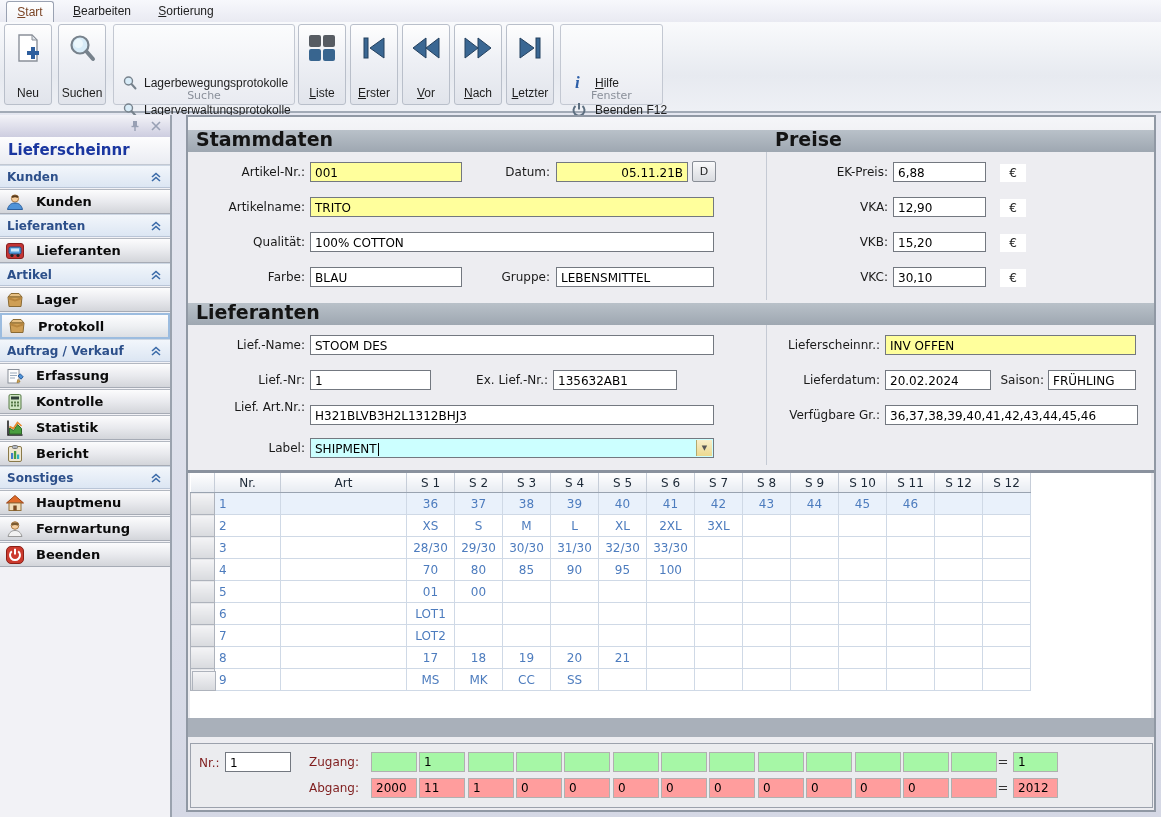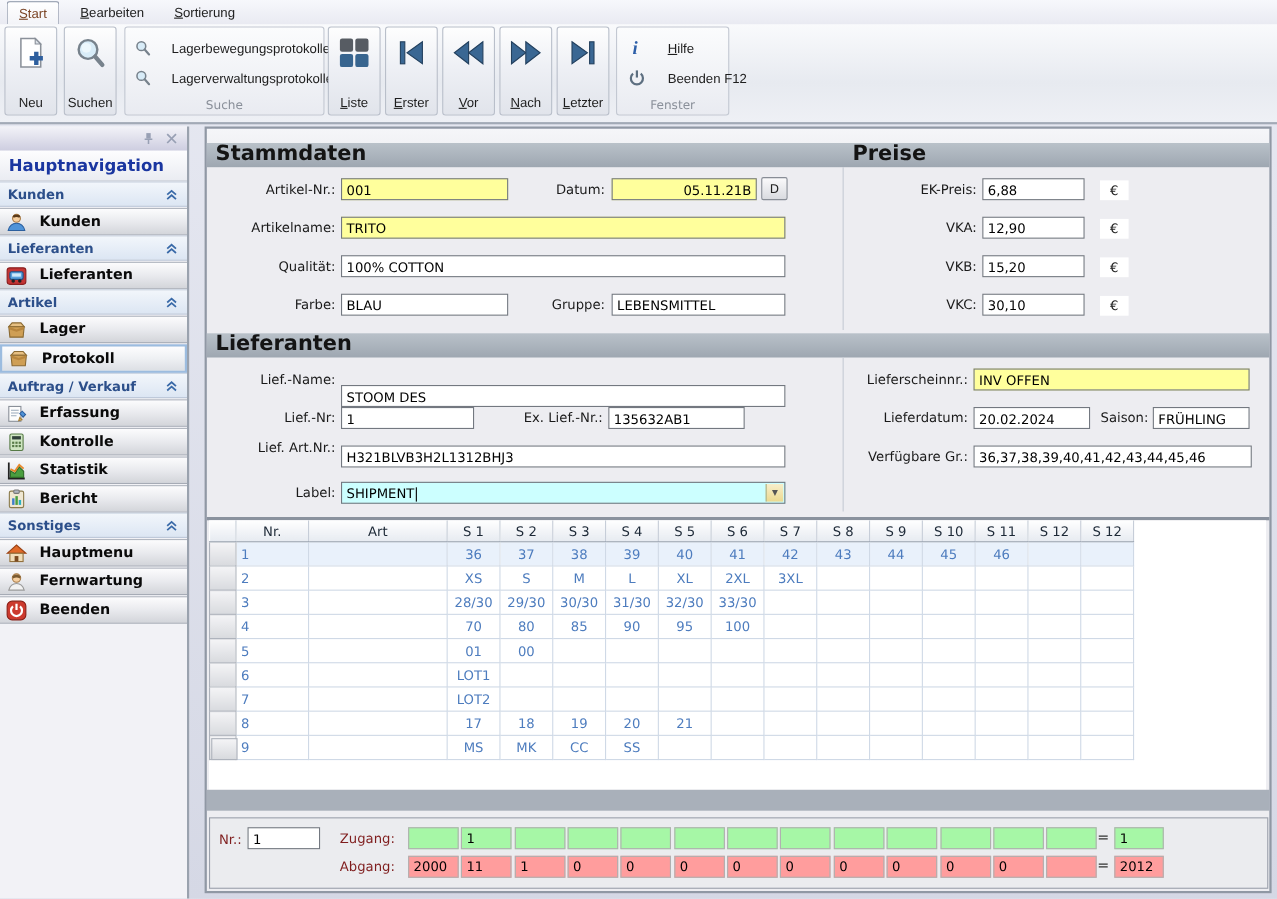--- a/index.html
+++ b/index.html
@@ -17,22 +17,22 @@
   .mn::first-letter{text-decoration:underline;}
   #ribbon{position:absolute;left:0;top:22px;width:1161px;height:91px;box-sizing:border-box;
     background:linear-gradient(#f9fafc,#e7eaf0 60%,#eef0f5);border-bottom:2px solid #a2aab6;}
   .rbtn{position:absolute;top:2px;width:48px;height:81px;border:1px solid #b9bfca;border-radius:3px;
     background:linear-gradient(#fefefe,#eef0f5 45%,#e1e4eb);box-sizing:border-box;}
   .rbtn .ric{display:block;margin:7px auto 0;width:32px;height:32px;}
   .rbtn .rlabel{position:absolute;bottom:4px;left:0;width:100%;text-align:center;font-size:12px;
     color:#1e1e1e;font-family:"Liberation Sans",sans-serif;}
   .rgroup{position:absolute;top:2px;height:81px;border:1px solid #c3c8d2;border-radius:3px;
     background:linear-gradient(#fbfcfd,#e9ebf1);box-sizing:border-box;}
-  .rgitem{position:absolute;left:8px;height:22px;display:flex;align-items:center;gap:18px;
-    font-size:12px;color:#1e1e1e;font-family:"Liberation Sans",sans-serif;white-space:nowrap;}
+  .rgitem{position:absolute;left:8px;height:22px;display:flex;align-items:center;gap:6px;
+    font-size:12px;color:#1e1e1e;font-family:"Liberation Sans",sans-serif;white-space:nowrap;margin-top:39px;}
   .rgitem .sic{width:16px;height:16px;display:inline-block;}
   .rgitem .mic{width:20px;height:20px;display:inline-block;}
   .rgcaption{position:absolute;bottom:2px;left:0;width:100%;text-align:center;font-size:11px;color:#8a909a;}
 
   
   #sidebar{position:absolute;left:0;top:115px;width:172px;height:702px;box-sizing:border-box;
     background:#f2f2f6;border-right:2px solid #9aa2ae;}
   #sidebar-header{height:22px;background:linear-gradient(#f3f3f8,#cdcde0);
     display:flex;justify-content:flex-end;align-items:center;gap:5px;padding-right:6px;}
   #sidebar-header .hic{width:16px;height:16px;}
@@ -204,21 +204,21 @@
     <div id="sidebar-header">
       <span class="hic"><svg viewBox="0 0 16 16">
             <rect x="6" y="3" width="4" height="5" fill="#98a0b4"></rect>
             <line x1="4.5" y1="8.5" x2="11.5" y2="8.5" stroke="#98a0b4" stroke-width="1.4"></line>
             <line x1="8" y1="8.5" x2="8" y2="13" stroke="#98a0b4" stroke-width="1.4"></line>
           </svg></span>
       <span class="hic"><svg viewBox="0 0 16 16">
             <path d="M4 4l8 8M12 4l-8 8" stroke="#98a0b4" stroke-width="1.6"></path>
           </svg></span>
     </div>
-    <div id="nav-title">Hauptnavigation</div>
+    <div id="nav-title">Lieferscheinnr</div>
     <div id="nav-groups">
         <div class="nav-group-header">
           <span>Kunden</span>
           <span class="nav-group-chevron"><svg viewBox="0 0 14 14">
               <path d="M3 7l4-3.5L11 7M3 11l4-3.5 4 3.5" fill="none" stroke="#3a6aa8" stroke-width="1.6"></path>
             </svg></span>
         </div>
         <div class="nav-item">
           <span class="nav-icon"><svg viewBox="0 0 20 20">
               <circle cx="10" cy="6.5" r="3.6" fill="#f6cfa0" stroke="#a97c48"></circle>
@@ -386,21 +386,21 @@
 
     <div class="flabel" style="left:592px;top:149px;width:108px;">VKC:</div>
     <div class="finput" style="left:705px;top:150px;width:93px;">30,10</div>
     <div class="euro-box" style="left:812px;top:152px;">€</div>
 
     <div class="section-bar" style="top:186px;"></div>
     <div class="section-title" style="left:8px;top:186px;">Lieferanten</div>
     <div class="vdiv" style="left:578px;top:208px;height:140px;"></div>
 
     <div class="flabel" style="left:4px;top:217px;width:113px;">Lief.-Name:</div>
-    <div class="finput" style="left:122px;top:233px;width:404px;">STOOM DES</div>
+    <div class="finput" style="left:122px;top:218px;width:404px;">STOOM DES</div>
 
     <div class="flabel" style="left:4px;top:252px;width:113px;">Lief.-Nr:</div>
     <div class="finput" style="left:122px;top:253px;width:121px;">1</div>
     <div class="flabel" style="left:257px;top:252px;width:103px;">Ex. Lief.-Nr.:</div>
     <div class="finput" style="left:365px;top:253px;width:124px;">135632AB1</div>
 
     <div class="flabel" style="left:4px;top:279px;width:113px;">Lief. Art.Nr.:</div>
     <div class="finput" style="left:122px;top:288px;width:404px;">H321BLVB3H2L1312BHJ3</div>
 
     <div class="flabel" style="left:4px;top:320px;width:113px;">Label:</div>

